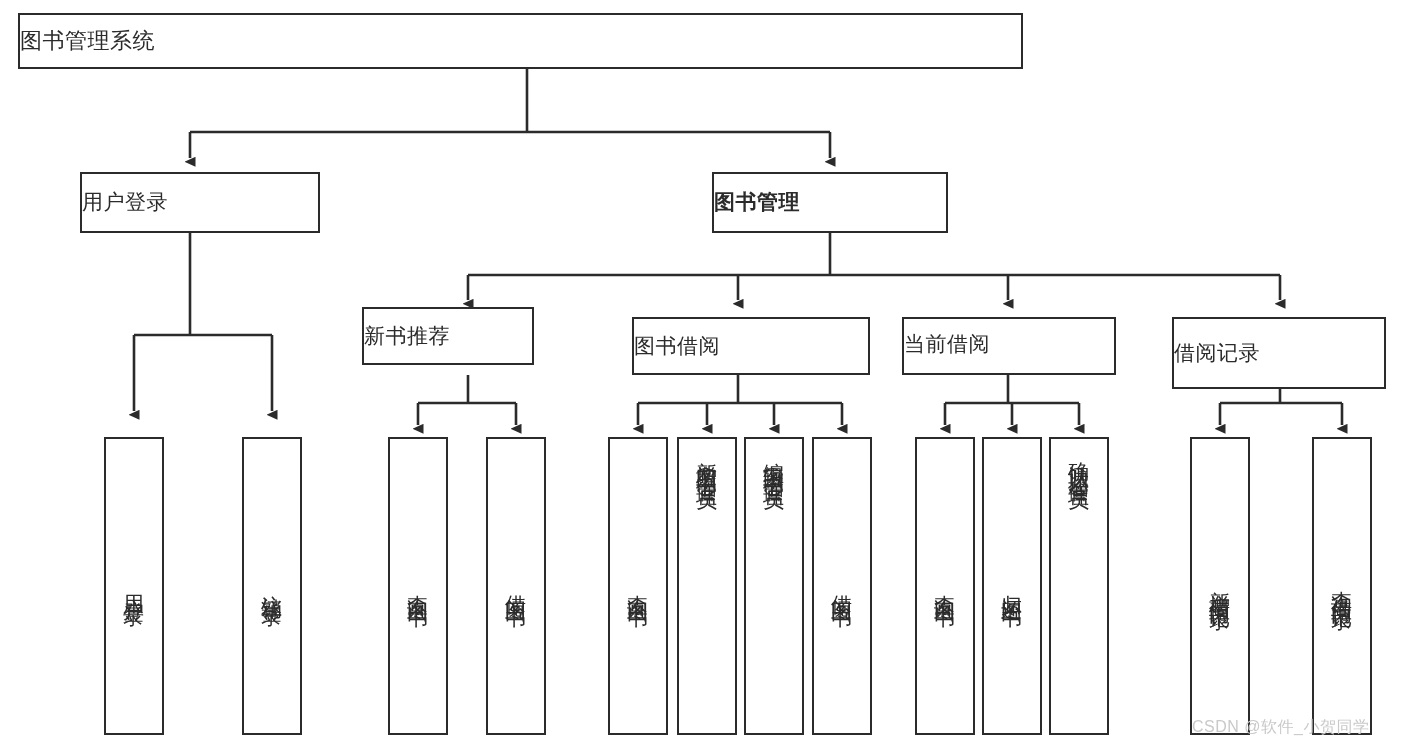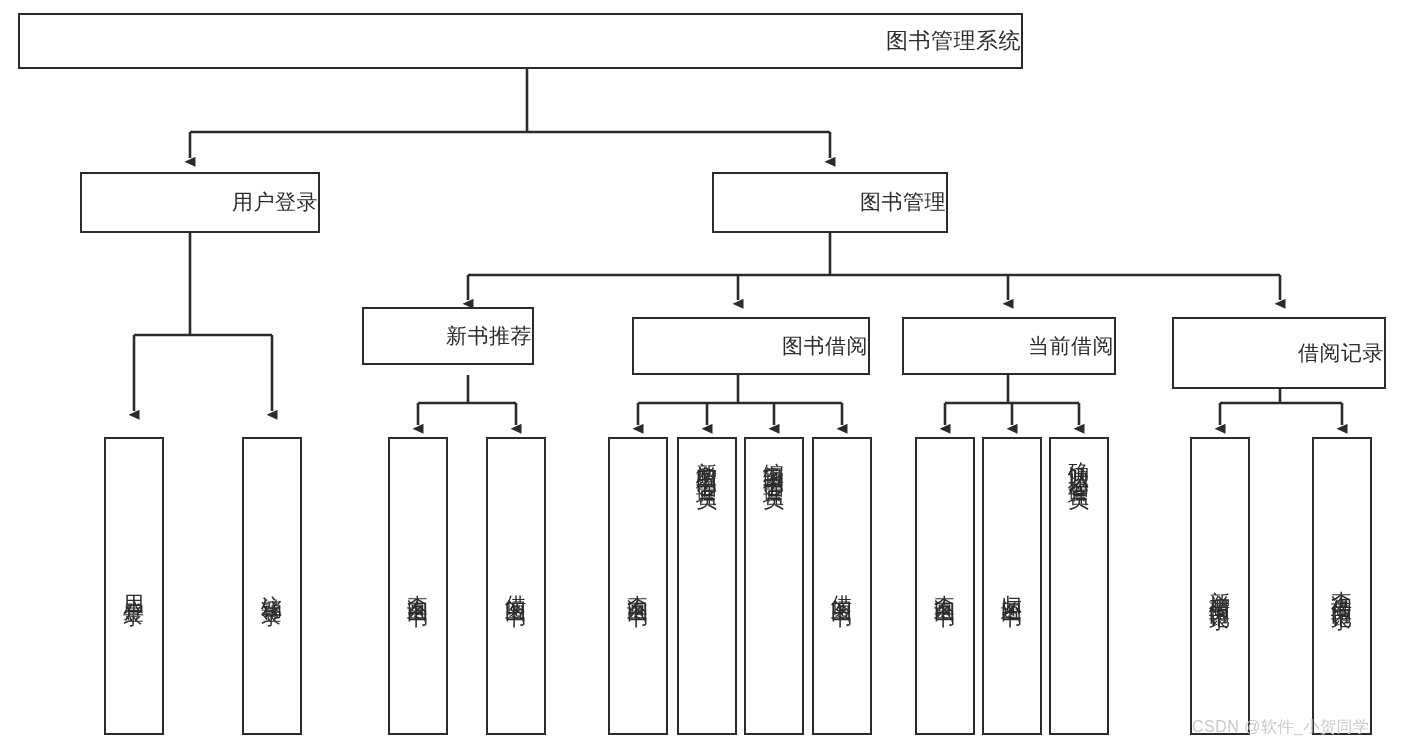--- a/index.html
+++ b/index.html
@@ -23,21 +23,21 @@
     height: 747px;
     pointer-events: none;
   }
   .node {
     position: absolute;
     box-sizing: border-box;
     border: 2px solid #2b2b2b;
     background: #ffffff;
     display: flex;
     align-items: center;
-    justify-content: flex-end;
+    justify-content: flex-start;
     color: #2b2b2b;
   }
   .node .label {
     color: #2b2b2b;
     line-height: 1.28;
     text-align: center;
     white-space: nowrap;
   }
   
   .node.horiz .label {
@@ -133,33 +133,33 @@
   </svg>
 
   <div class="node horiz root" style="left:18px; top:13px; width:1005px; height:56px;">
     <span class="label">图书管理系统</span>
   </div>
 
   <div class="node horiz" style="left:80px; top:172px; width:240px; height:61px;">
     <span class="label">用户登录</span>
   </div>
 
-  <div class="node horiz" style="left:712px; top:172px; width:236px; height:61px;">
+  <div class="node horiz" style="left:712px; top:172px; width:236px; height:61px;font-weight:bold;">
     <span class="label">图书管理</span>
   </div>
 
   <div class="node horiz" style="left:362px; top:307px; width:172px; height:58px;">
     <span class="label">新书推荐</span>
   </div>
 
   <div class="node horiz" style="left:632px; top:317px; width:238px; height:58px;">
     <span class="label">图书借阅</span>
   </div>
 
-  <div class="node horiz" style="left:902px; top:317px; width:214px; height:58px;">
+  <div class="node horiz" style="left:902px; top:317px; width:214px; height:58px;font-family:Liberation Mono, monospace;">
     <span class="label">当前借阅</span>
   </div>
 
   <div class="node horiz" style="left:1172px; top:317px; width:214px; height:72px;">
     <span class="label">借阅记录</span>
   </div>
 
   <div class="node vert mid" style="left:104px; top:437px; width:60px; height:298px;">
     <span class="label">用户登录</span>
   </div>

